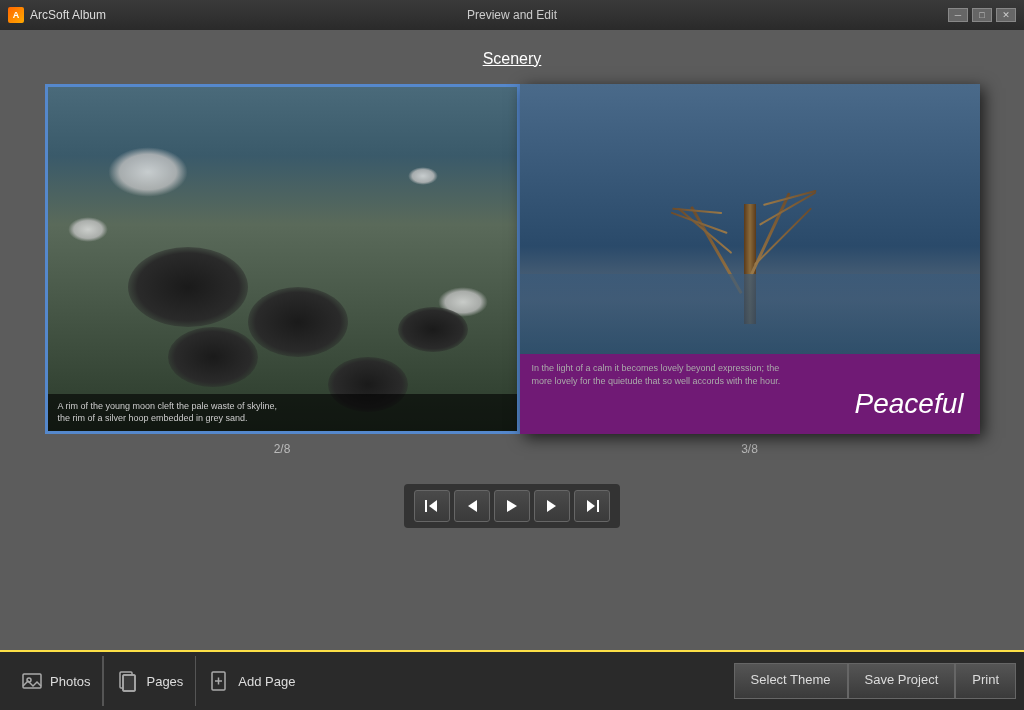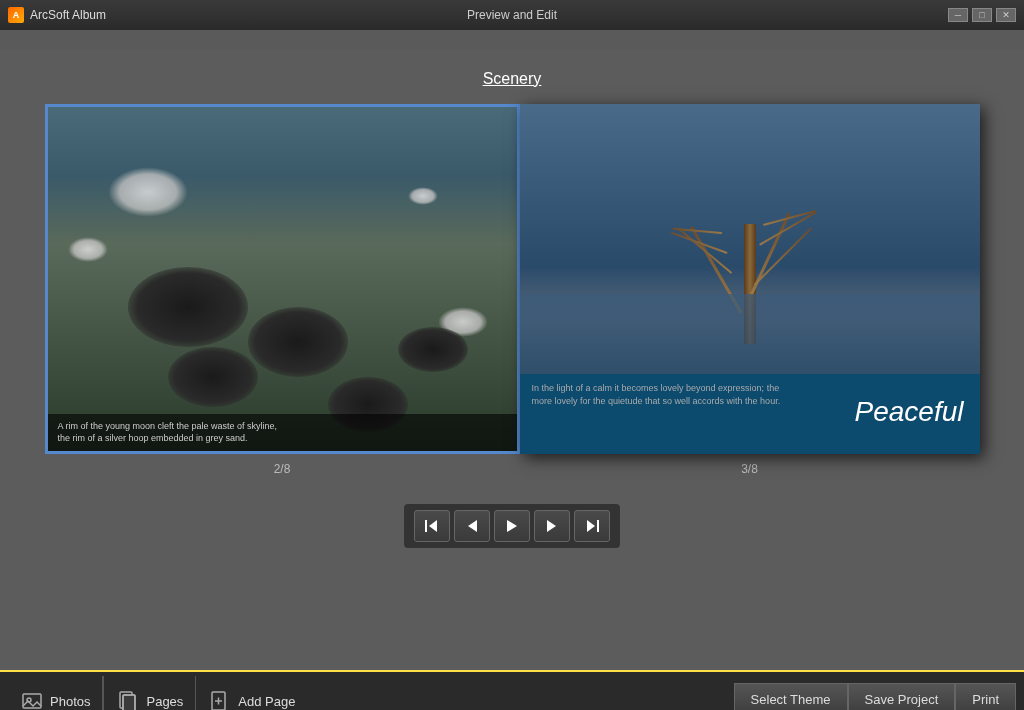--- a/index.html
+++ b/index.html
@@ -70,21 +70,20 @@
     
     #main-content {
       width: 100%;
       height: 620px;
       background: #5c5c5c;
       display: flex;
       flex-direction: column;
       align-items: center;
       padding-top: 20px;
       position: relative;
-      margin-top: 20px;
     }
 
     #album-title {
       color: white;
       font-size: 16px;
       margin-bottom: 16px;
       text-decoration: underline;
     }
 
     
@@ -199,41 +198,41 @@
       transform-origin: bottom left;
       border-radius: 1px;
     }
 
     #right-page-text {
       position: absolute;
       bottom: 0;
       left: 0;
       right: 0;
       height: 80px;
-      background: #0c4a6e;
+      background: #701a75;
       padding: 8px 12px;
     }
 
     #right-small-text {
       color: #aaa;
       font-size: 9px;
       line-height: 1.4;
       margin-bottom: 6px;
     }
 
     #right-subtitle {
       color: #ddd;
       font-size: 13px;
       font-weight: normal;
     }
 
     #right-main-text {
       position: absolute;
       right: 16px;
-      bottom: 26px;
+      bottom: 14px;
       color: white;
       font-size: 28px;
       font-weight: normal;
       font-style: italic;
     }
 
     
     #controls {
       display: flex;
       gap: 4px;

